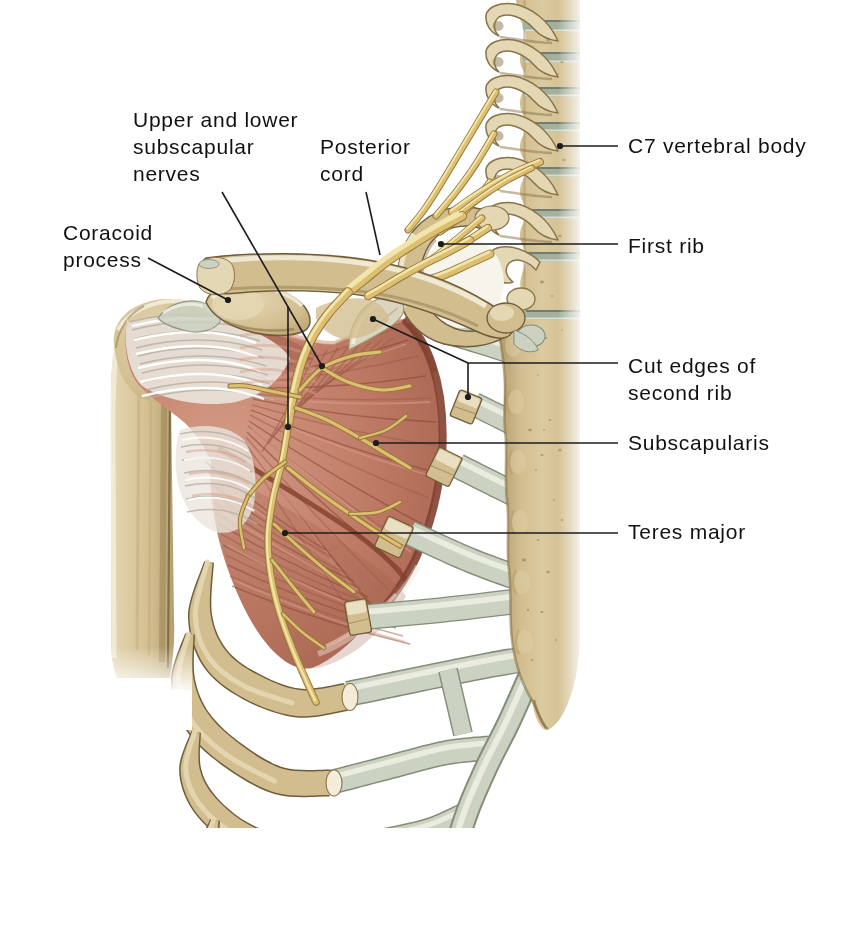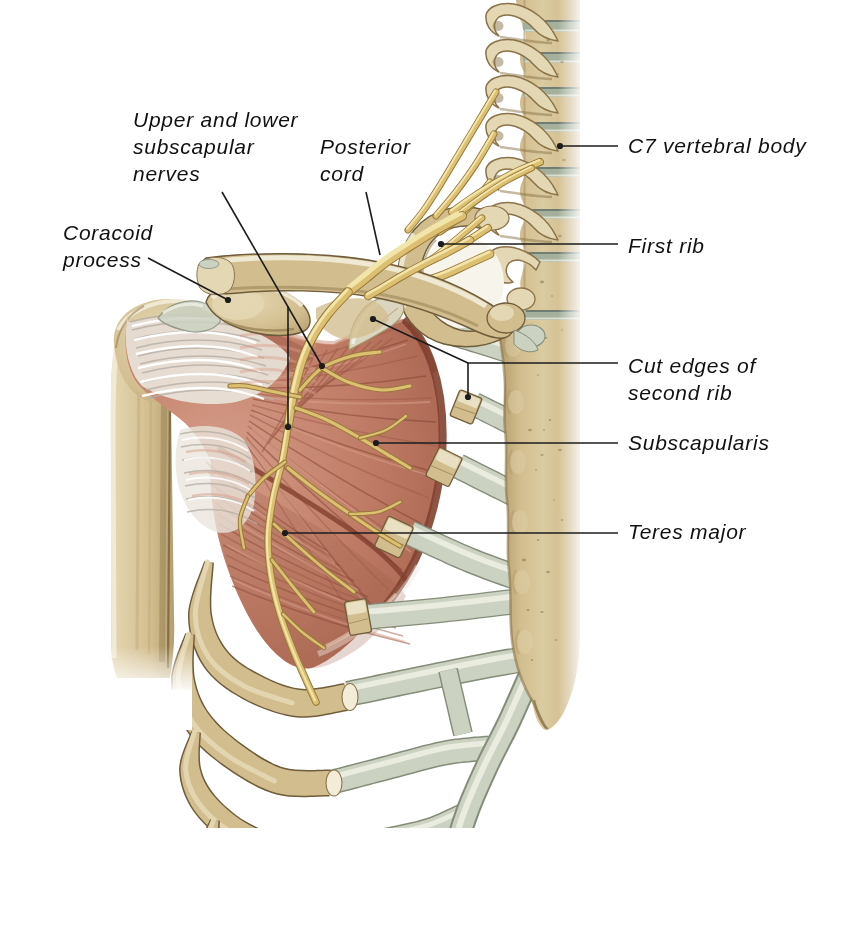--- a/index.html
+++ b/index.html
@@ -1,18 +1,18 @@
 <!DOCTYPE html>
 <html><head>
 <meta charset="utf-8">
 <title>Shoulder anatomy</title>
 <style>
 html,body { margin:0; padding:0; background:#ffffff; }
 body { font-family: "Liberation Sans", sans-serif; }
-#fig { width:854px; height:828px; position:relative; overflow:hidden;font-style:italic; }
+#fig { width:854px; height:828px; position:relative; overflow:hidden; }
 </style>
 </head>
 <body>
 <div id="fig">
 <svg width="854" height="943" viewBox="0 0 854 943">
 <rect width="854" height="943" fill="#ffffff"></rect>
 <defs>
 <linearGradient id="fadeR" x1="0" y1="0" x2="1" y2="0">
           <stop offset="0" stop-color="#fff" stop-opacity="0"></stop>
           <stop offset="0.5" stop-color="#fff" stop-opacity="0.5"></stop>

